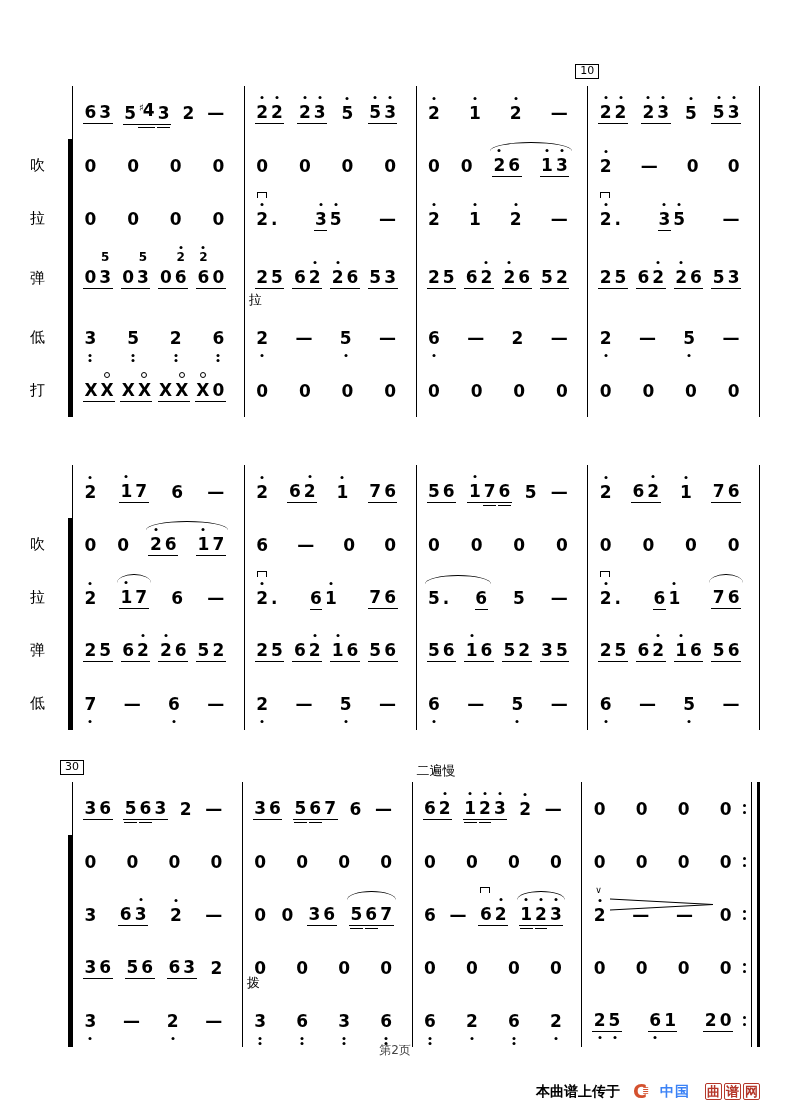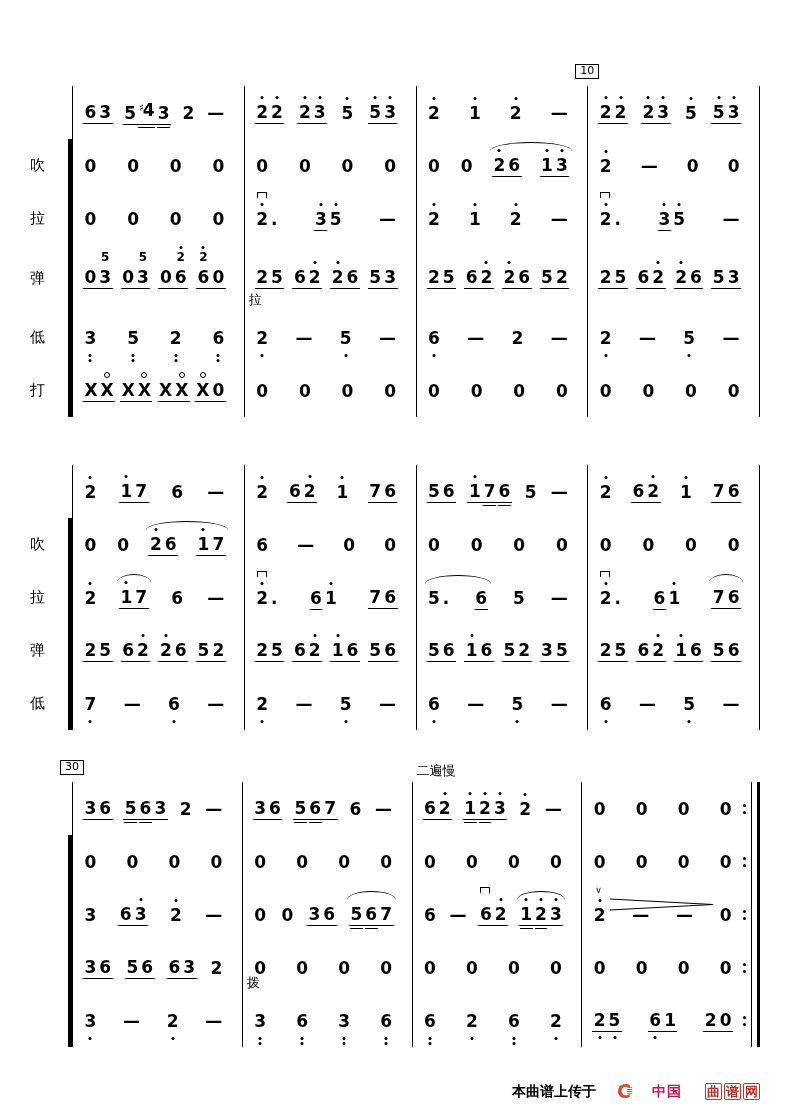--- a/index.html
+++ b/index.html
@@ -46,21 +46,21 @@
          border-radius:100% 100% 0 0/200% 200% 0 0;}
   .bowd{position:absolute;top:-17px;left:2px;width:8px;height:5px;
         border:1.2px solid #000;border-bottom:none;}
   .bowu{position:absolute;top:-19px;left:3px;font-size:9px;font-weight:normal;line-height:9px;}
   .marker{position:absolute;top:-22px;left:-13px;border:1px solid #000;background:#fff;
           font-size:11px;line-height:1.15;padding:0 4px;font-weight:normal;}
   .ann{position:absolute;top:-18px;left:4px;font-size:13px;line-height:1;white-space:nowrap;}
   .hairpin{position:absolute;}
   .pagefoot{position:absolute;left:0;right:0;top:1042px;text-align:center;
             font-size:12px;color:#444;}
-  .credit{position:absolute;right:30px;top:1082px;display:flex;align-items:center;gap:21px;
+  .credit{position:absolute;right:30px;top:1082px;display:flex;align-items:center;gap:13px;
           font-size:14px;font-weight:bold;}
   .logo-c{position:relative;color:#d4512e;font-size:19px;font-weight:bold;line-height:19px;}
   .logo-c .sub{position:absolute;right:-2px;top:5px;font-size:8px;line-height:8px;}
   .site-zh{color:#6f4a38;letter-spacing:1px;}
   .site-boxes span{display:inline-block;border:1.2px solid #b5372a;border-radius:2px;
                    color:#b5372a;padding:0 1px;margin-left:2px;font-size:13px;line-height:15px;}
 </style>
 </head>
 <body>
 
@@ -1165,19 +1165,20 @@
               <div class="repline"></div>
               <div class="repdots">
                 <i></i>
                 <i></i>
               </div>
             </div>
           </div>
         </div>
       </div>
     </div>
+  <div class="pagefoot">第2页</div>
   <div class="credit">
     <span>本曲谱上传于</span>
     <span class="logo-c" style="color: rgb(212, 81, 46);"><span>C</span><span class="sub">≣</span></span>
-    <span class="site-zh" style="color: #be185d;">中国</span>
+    <span class="site-zh" style="color: #3b82f6;">中国</span>
     <span class="site-boxes"><span>曲</span><span>谱</span><span>网</span></span>
   </div>
 </div>
 
 </body></html>

